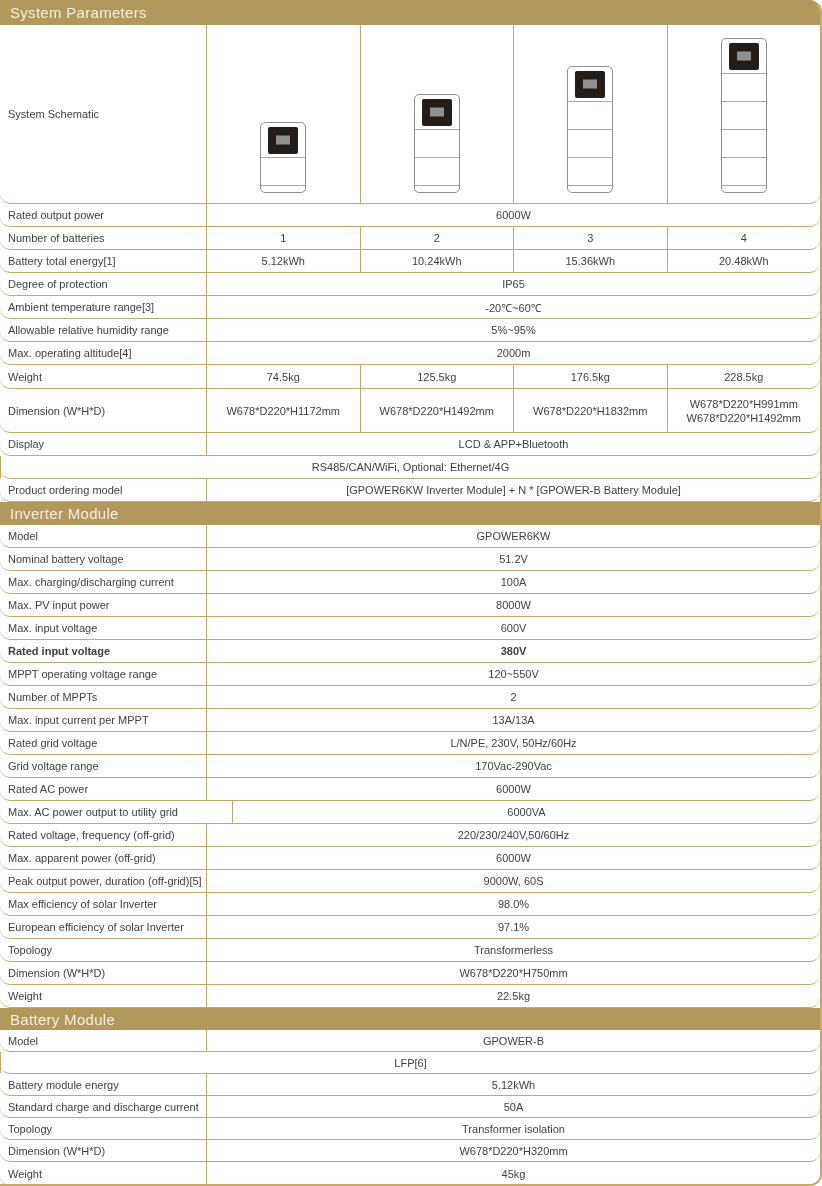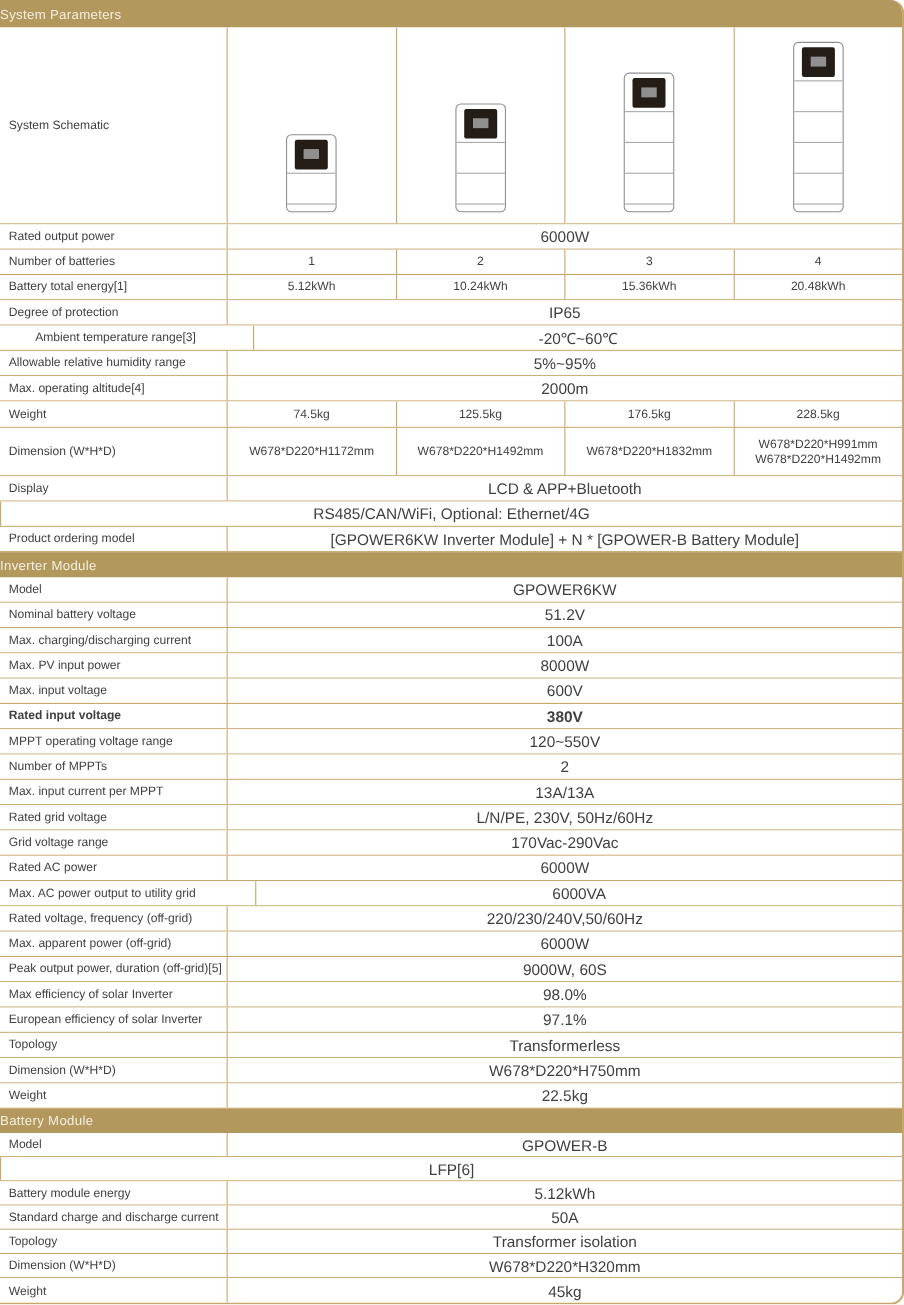--- a/index.html
+++ b/index.html
@@ -26,48 +26,50 @@
     border-bottom:2px solid var(--line);
     border-radius:0 12px 12px 0;
     overflow:hidden;
     box-sizing:border-box;
     display:flex;flex-direction:column;
   }
   .section-header{
     background:var(--header-bg);
     color:var(--header-text);
     display:flex;align-items:center;
-    font-size:12px;
+    padding-left:10px;
+    font-size:15px;
     letter-spacing:.3px;
     flex:0 0 auto;
     box-sizing:border-box;
   }
   .row{
     display:flex;
     border-bottom:1px solid var(--line);
     box-sizing:border-box;
     flex:0 0 auto;
     background:#fff;
+    border-radius:10px;
   }
   .twrap > .row:last-child{border-bottom:none;}
   .row .label{
     width:206px;flex:0 0 206px;
     display:flex;align-items:center;
     padding-left:8px;
     font-size:11px;
     box-sizing:border-box;
   }
   .row .vals{
     flex:1;display:flex;
     border-left:1px solid var(--line);
     box-sizing:border-box;
   }
   .span-cell{
     flex:1;display:flex;align-items:center;justify-content:center;
-    font-size:14px;text-align:center;
+    font-size:11px;text-align:center;
   }
   .cell{
     flex:1;display:flex;align-items:center;justify-content:center;
     border-left:1px solid var(--line);
     font-size:11px;text-align:center;
     box-sizing:border-box;
     white-space:pre-line;
     line-height:14px;
   }
   .cell:first-child{border-left:none;}
@@ -195,21 +197,21 @@
             <div class="cell">15.36kWh</div>
             <div class="cell">20.48kWh</div>
           </div>
         </div>
         <div class="row" style="height: 23px;">
           <div class="label">Degree of protection</div>
           <div class="vals">
             <div class="span-cell">IP65</div>
           </div>
         </div>
-        <div class="row" style="height: 23px; padding-left: 24px;">
+        <div class="row" style="height: 23px;">
           <div class="label">Ambient temperature range[3]</div>
           <div class="vals">
             <div class="span-cell">-20℃~60℃</div>
           </div>
         </div>
         <div class="row" style="height: 23px;">
           <div class="label">Allowable relative humidity range</div>
           <div class="vals">
             <div class="span-cell">5%~95%</div>
           </div>

